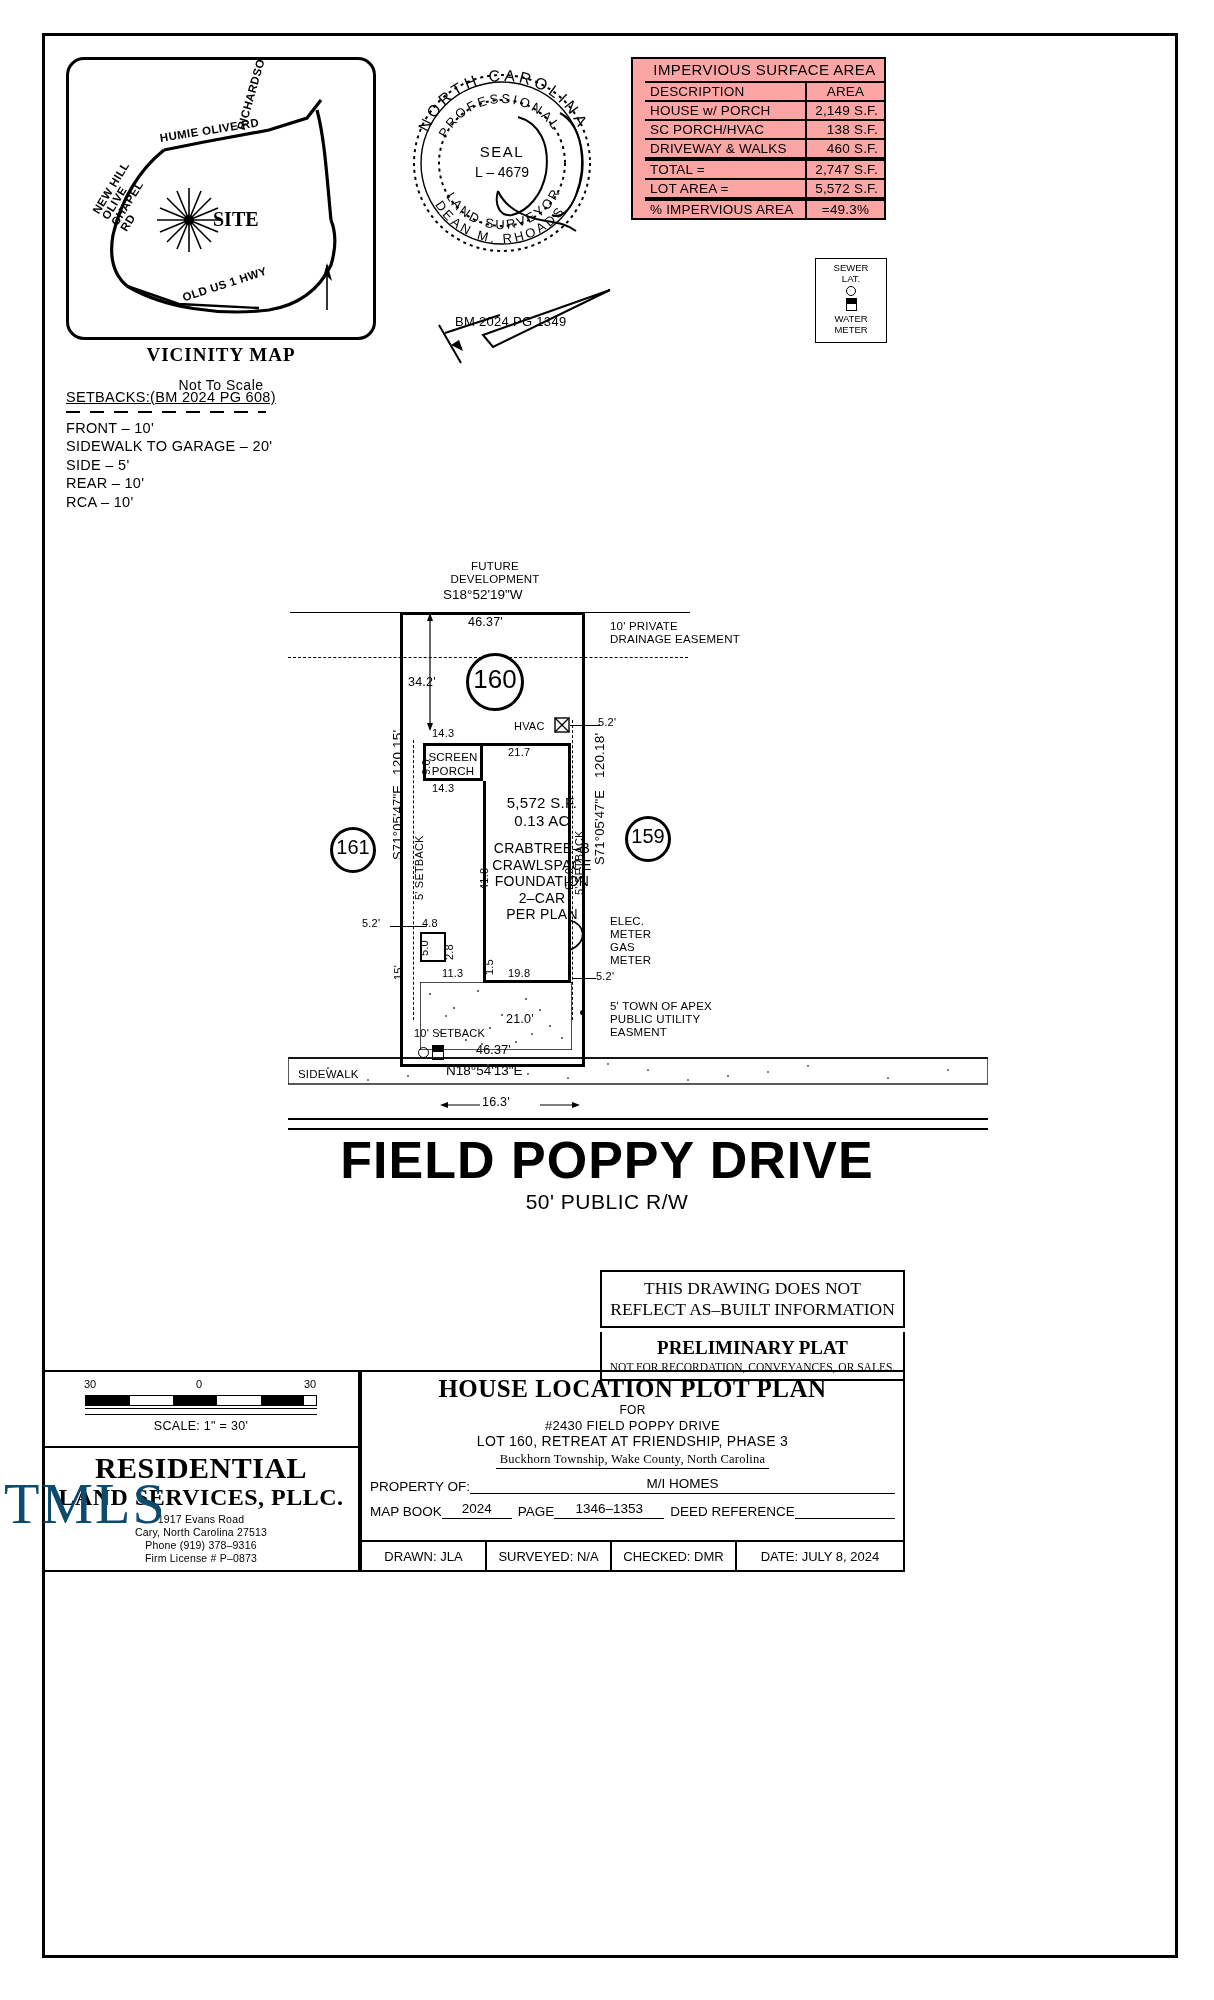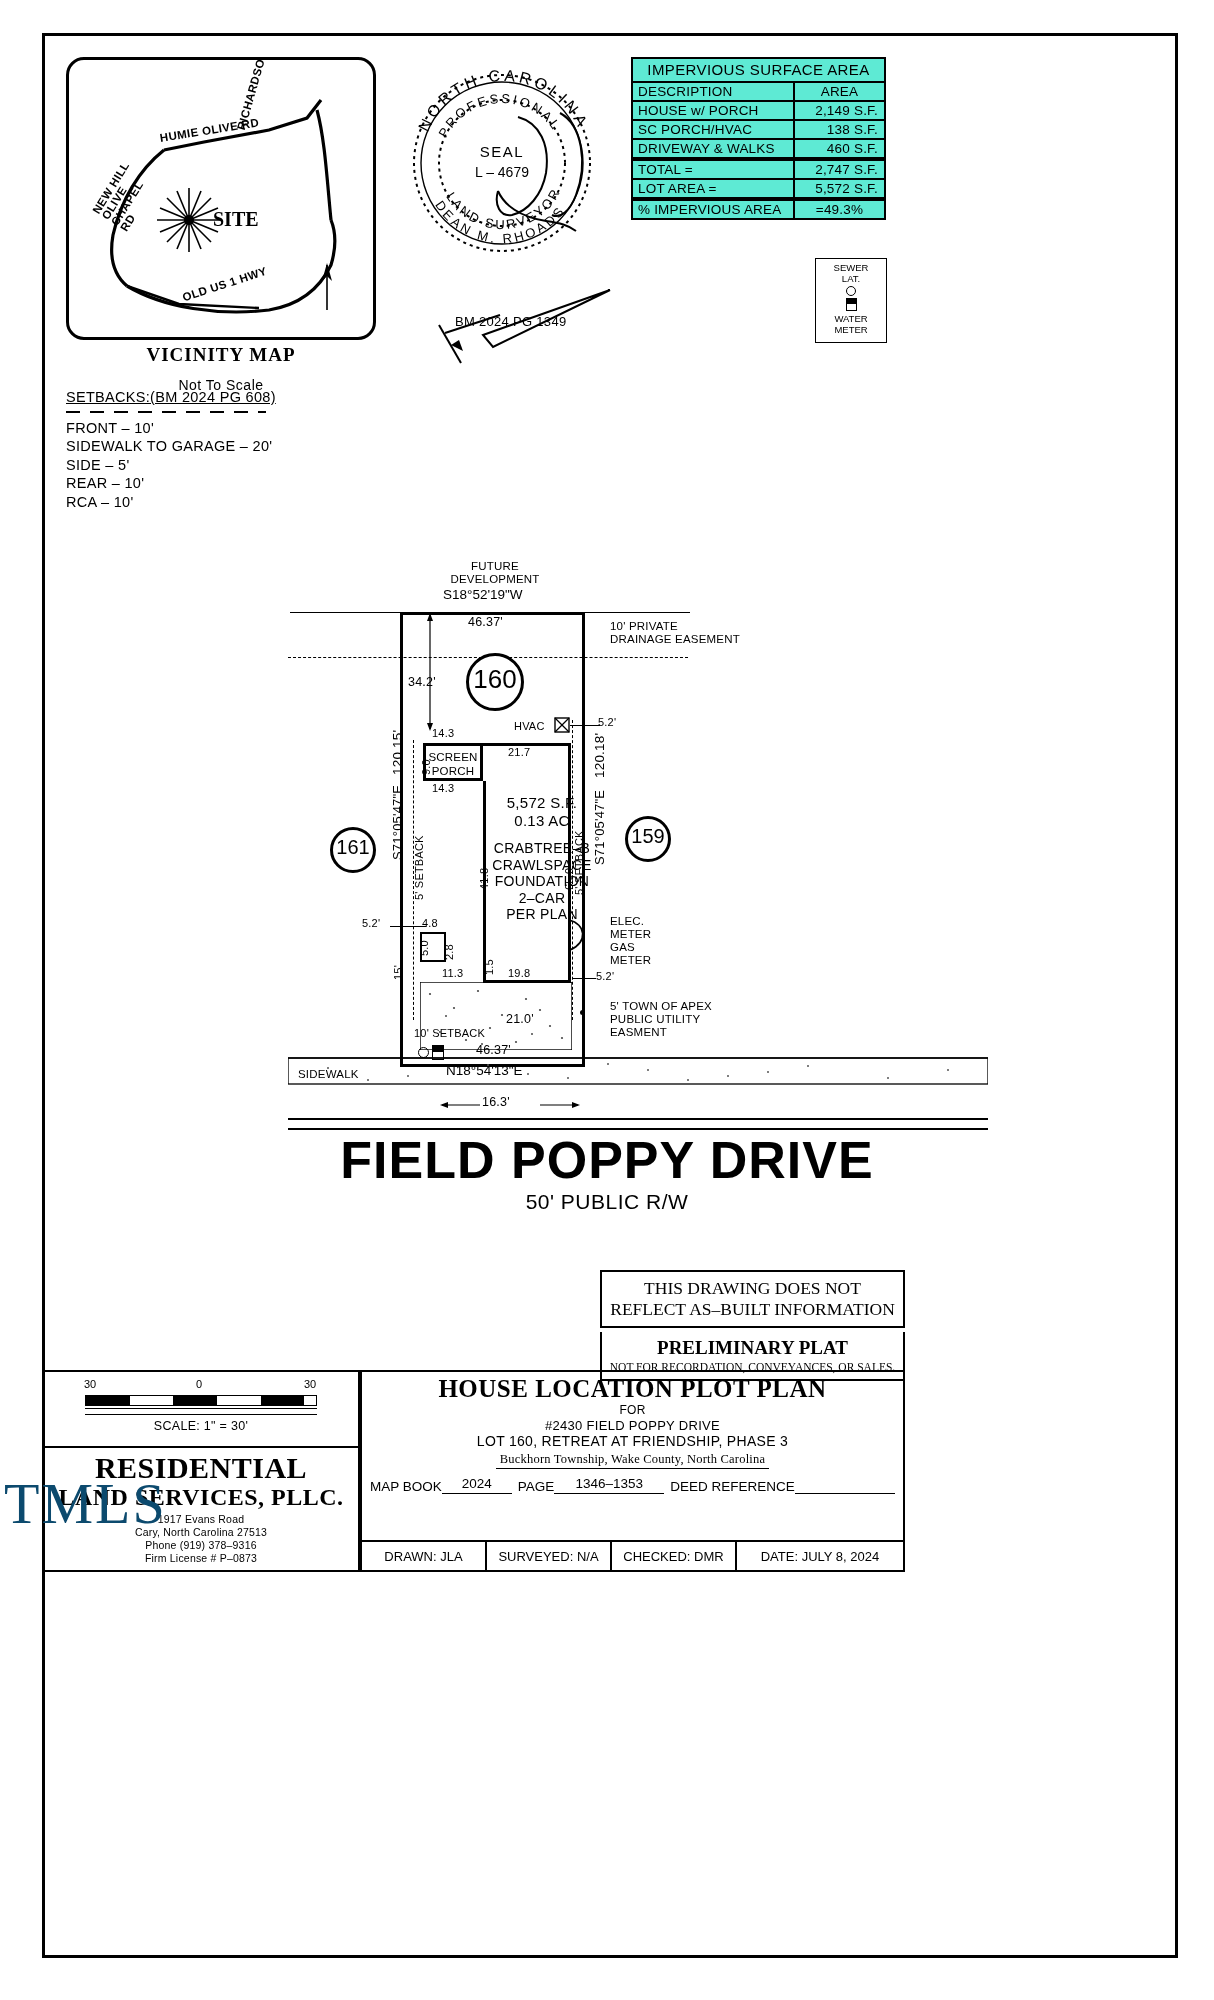--- a/index.html
+++ b/index.html
@@ -23,21 +23,21 @@
   .dashrow{width:200px;height:2px;margin:4px 0 6px 0;
     background:repeating-linear-gradient(to right,#000 0 14px,transparent 14px 24px);}
 
   
   .seal{position:absolute;left:400px;top:45px;width:205px;height:225px;}
 
   
   .bmtxt{position:absolute;font-size:13px;letter-spacing:.3px;}
 
   
-  .imp-tbl{position:absolute;left:631px;top:57px;width:255px;border:2.5px solid #000;box-sizing:border-box;background:#5eead4;}
+  .imp-tbl{position:absolute;left:631px;top:57px;width:255px;border:2.5px solid #000;box-sizing:border-box;background:#fca5a5;padding-left:12px;}
   .imp-tbl .ttl{font-size:15px;text-align:center;padding:2px 0 3px;border-bottom:2.5px solid #000;letter-spacing:.4px;}
   .imp-row{display:flex;border-bottom:2px solid #000;}
   .imp-row:last-child{border-bottom:none;}
   .imp-c1{flex:0 0 162px;padding:1px 5px;font-size:13.5px;border-right:2.5px solid #000;box-sizing:border-box;letter-spacing:.2px;}
   .imp-c2{flex:1;padding:1px 6px;font-size:13.5px;text-align:center;box-sizing:border-box;letter-spacing:.2px;}
   .imp-c2.r{text-align:right;}
   .imp-c1.r{text-align:left;}
   .thick-top{border-top:2.5px solid #000;}
 
   
@@ -447,20 +447,24 @@
     </div>
   </div>
 
   <div class="titleblock">
     <div class="tb1">HOUSE LOCATION PLOT PLAN</div>
     <div class="tb2">FOR</div>
     <div class="tb3">#2430 FIELD POPPY DRIVE</div>
     <div class="tb4">LOT 160, RETREAT AT FRIENDSHIP, PHASE 3</div>
     <div class="tb5">Buckhorn Township, Wake County, North Carolina</div>
     <div class="tbline">
+      <span>PROPERTY OF:</span>
+      <span class="ul">M/I HOMES</span>
+    </div>
+    <div class="tbline">
       <span>MAP BOOK</span>
       <span class="ul" style="flex:0 0 70px;">2024</span>
       <span style="margin-left:6px;">PAGE</span>
       <span class="ul" style="flex:0 0 110px;">1346–1353</span>
       <span style="margin-left:6px;">DEED REFERENCE</span>
       <span class="ul"></span>
     </div>
     <div class="tbfoot">
       <div>DRAWN: JLA</div>
       <div>SURVEYED: N/A</div>

